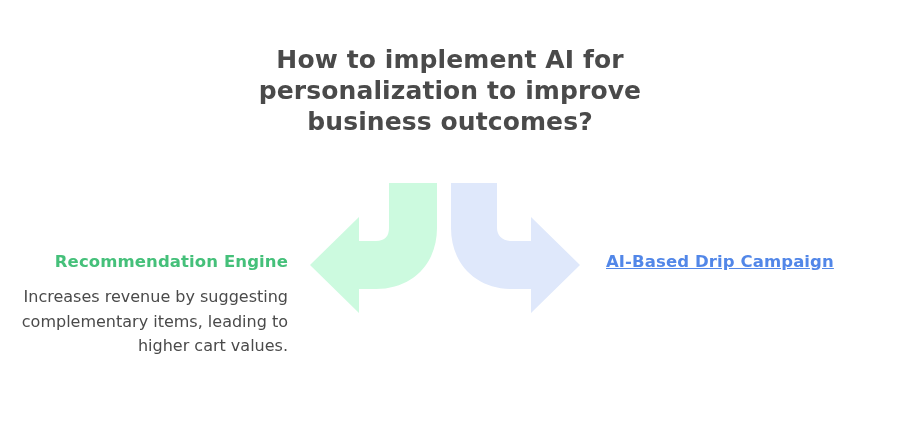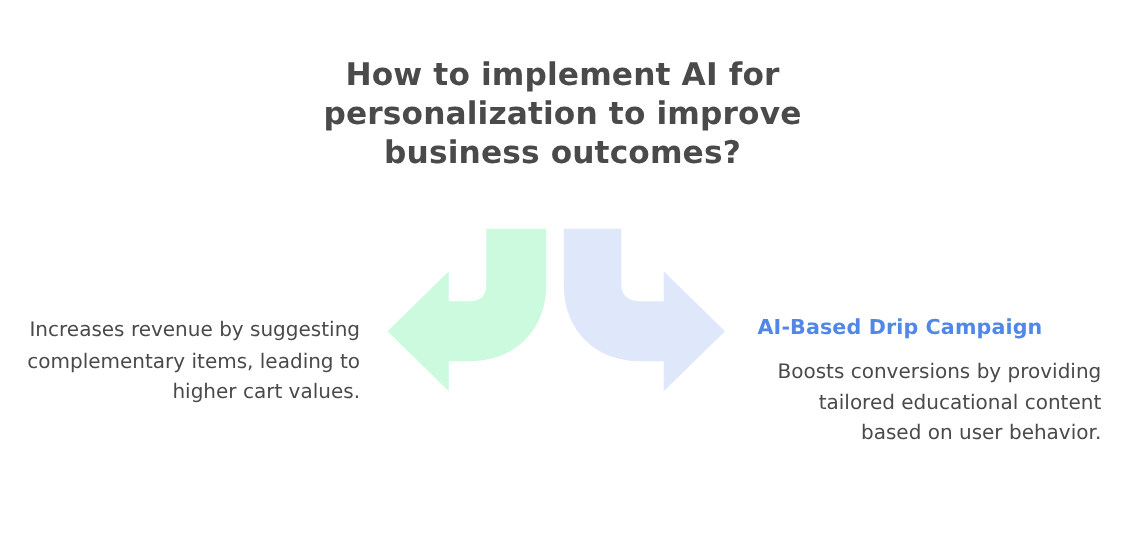--- a/index.html
+++ b/index.html
@@ -89,20 +89,21 @@
   
   #branch-right {
     left: 606px;
     top: 252px;
     width: 275px;
     text-align: left;
   }
   #branch-right .branch-heading {
     color: #5287e8;
     margin-bottom: 13px;
+    text-decoration: underline;
   }
 </style>
 </head>
 <body>
 
 <div id="canvas">
 
   <div id="title">How to implement AI for personalization to improve business outcomes?</div>
 
   <svg id="arrows" viewBox="0 0 901 432" width="901" height="432">
@@ -128,21 +129,21 @@
              L 531,313
              L 580,265
              L 531,217
              L 531,241
              L 512,241
              C 503,241 497,236 497,228
              Z"></path>
   </svg>
 
   <div class="branch" id="branch-left">
+    <p class="branch-heading">Recommendation Engine</p>
     <p class="branch-body">Increases revenue by suggesting complementary items, leading to higher cart values.</p>
   </div>
 
   <div class="branch" id="branch-right">
     <p class="branch-heading">AI-Based Drip Campaign</p>
-    <p class="branch-body">Boosts conversions by providing tailored educational content based on user behavior.</p>
   </div>
 
 </div>
 
 </body></html>

